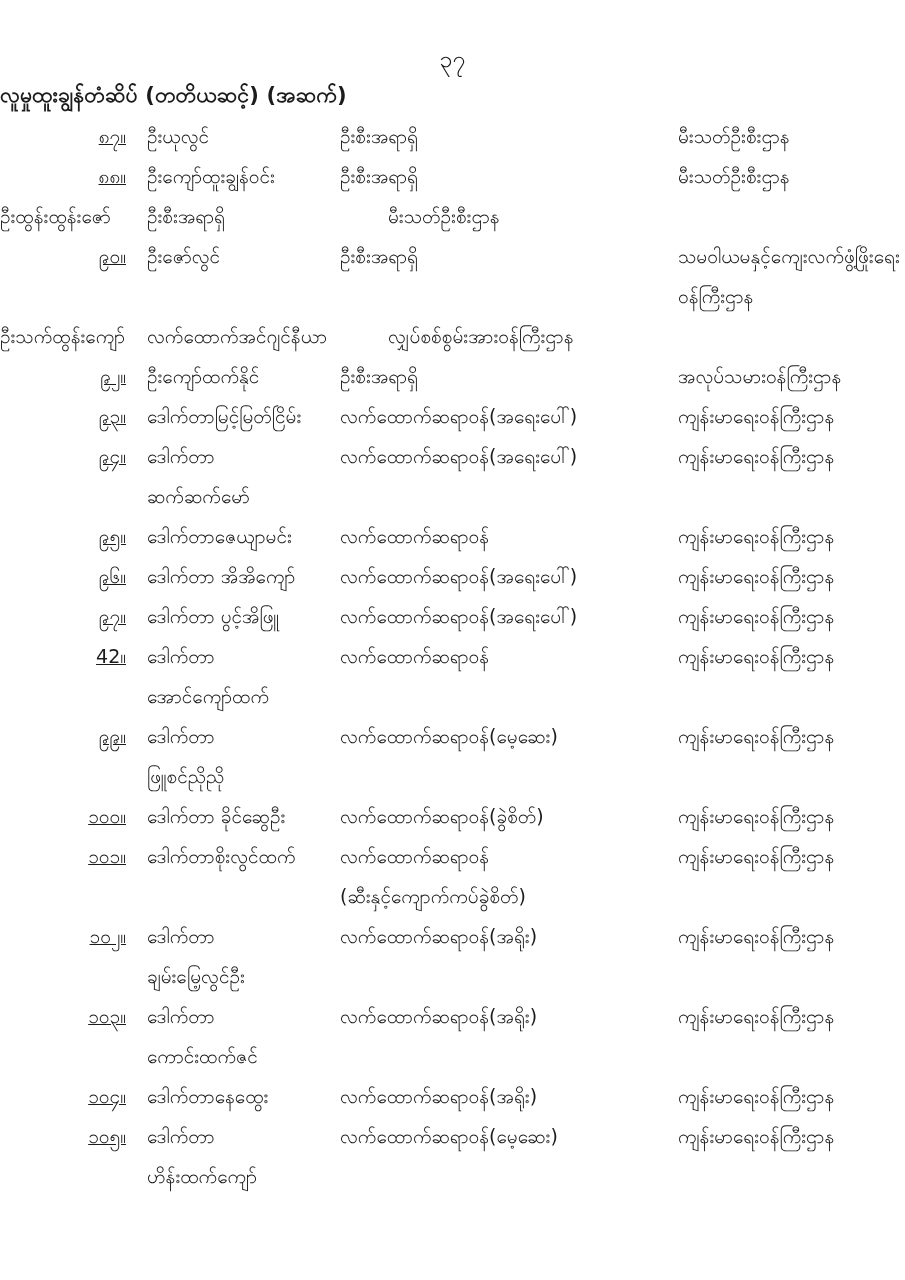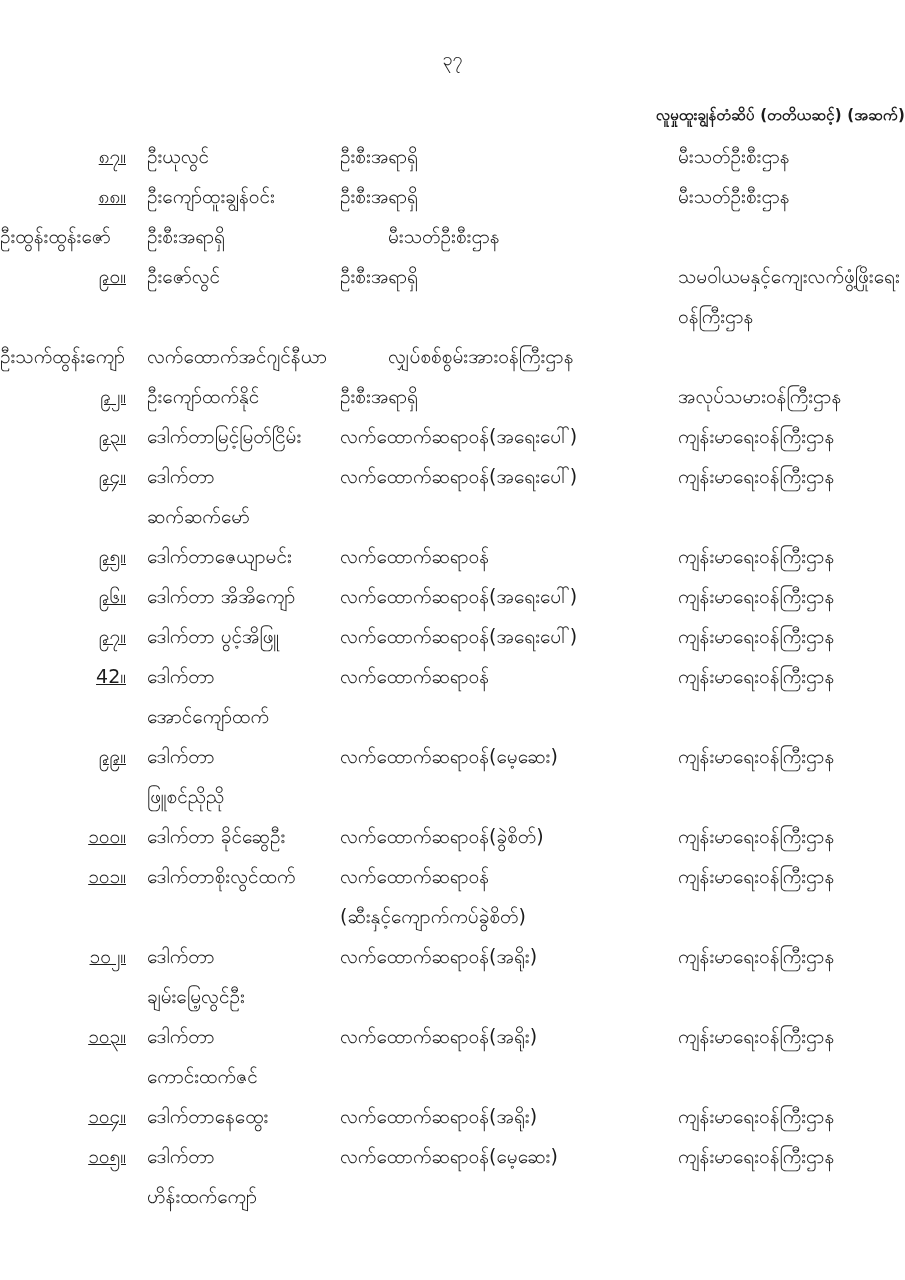--- a/index.html
+++ b/index.html
@@ -13,29 +13,29 @@
   }
   .page {
     width: 905px;
     height: 1280px;
     background: #ffffff;
     padding-top: 46px;
     position: relative;
   }
   .page-number {
     text-align: center;
-    font-size: 18px;
+    font-size: 23px;
     line-height: 26px;
     font-weight: 400;
   }
   .doc-title {
-    text-align: right;
-    font-size: 15px;
+    text-align: left;
+    font-size: 21px;
     line-height: 30px;
-    margin-top: 28px;
+    margin-top: 8px;
     font-weight: 700;
     letter-spacing: 0.2px;
   }
   .roster-table {
     margin-top: 6px;
     width: 905px;
   }
   .row {
     display: grid;
     grid-template-columns: 147px 193px 290px 1fr;

